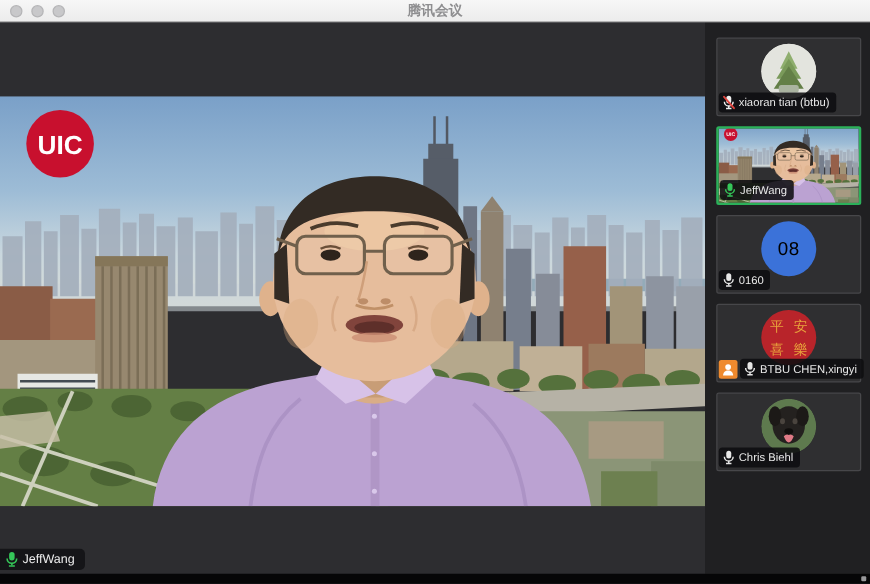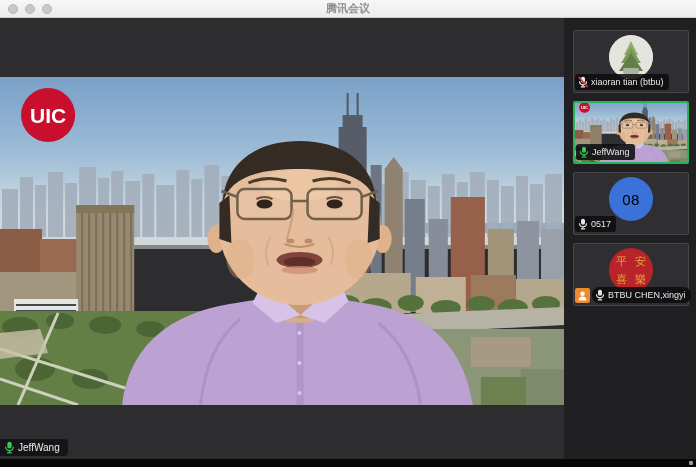--- a/index.html
+++ b/index.html
@@ -38,21 +38,21 @@
   .tile .avatar { position:absolute; left:50%; top:4px; transform:translateX(-50%);
     width:44px; height:44px; border-radius:50%; overflow:hidden; }
   .avatar-blue { background:#3b72d9; display:flex; align-items:center; justify-content:center;
     color:#000000; font-size:15px; letter-spacing:0.5px; }
   .avatar-red { background:#b8242a; display:grid; grid-template-columns:1fr 1fr; place-items:center;
     color:#e8a33c; font-size:11px; font-family:"DejaVu Serif","Liberation Serif",serif; line-height:1; padding:4px 3px; }
   .tile-label { position:absolute; left:1px; bottom:2px; display:flex; align-items:center; gap:3px;
     background:rgba(14,14,16,0.88); color:#e8e8e8; font-size:9px; border-radius:3px;
     padding:2px 5px 2px 3px; white-space:nowrap; max-width:114px; overflow:hidden; }
   .label-row { position:absolute; left:1px; bottom:2px; display:flex; align-items:center; gap:2px; }
-  .label-row .tile-label { position:static;border-radius:7px; }
+  .label-row .tile-label { position:static; }
   .host-badge { width:15px; height:15px; background:#ef8a2e; border-radius:2px;
     display:flex; align-items:center; justify-content:center; flex:0 0 auto; }
   .thumb-video { position:absolute; inset:0; width:100%; height:100%; }
 
   
   .bottombar { position:absolute; left:0; top:459px; width:696px; height:8px; background:#060607; }
   .resize-dot { position:absolute; right:3px; top:2px; width:4px; height:4px; background:#98989a; border-radius:1px; }
 
   .hiddendefs { position:absolute; width:0; height:0; overflow:hidden; }
 </style>
@@ -314,21 +314,21 @@
     </div>
 
     <div class="tile">
       <div class="avatar avatar-blue">
         <span>08</span>
       </div>
       <div class="tile-label">
         <svg class="mic mic-white" width="10" height="12" viewBox="0 0 12 14">
             <use href="#mic-shape"></use>
           </svg>
-        <span>0517</span>
+        <span>0160</span>
       </div>
     </div>
 
 
     <div class="tile">
       <div class="avatar avatar-red">
         <span>平</span>
         <span>安</span>
         <span>喜</span>
         <span>樂</span>
@@ -341,20 +341,40 @@
         </span>
         <div class="tile-label">
           <svg class="mic mic-white" width="10" height="12" viewBox="0 0 12 14">
               <use href="#mic-shape"></use>
             </svg>
           <span>BTBU CHEN,xingyi</span>
         </div>
       </div>
     </div>
 
+    <div class="tile">
+      <div class="avatar">
+        <svg width="44" height="44" viewBox="0 0 44 44">
+          <circle cx="22" cy="22" r="22" fill="#5e7a4e"></circle>
+          <ellipse cx="22" cy="21" rx="13" ry="15" fill="#24211f"></ellipse>
+          <ellipse cx="11" cy="14" rx="5" ry="8" fill="#1c1917"></ellipse>
+          <ellipse cx="33" cy="14" rx="5" ry="8" fill="#1c1917"></ellipse>
+          <ellipse cx="17" cy="18" rx="2" ry="2.4" fill="#4a443e"></ellipse>
+          <ellipse cx="27" cy="18" rx="2" ry="2.4" fill="#4a443e"></ellipse>
+          <ellipse cx="22" cy="26" rx="3.5" ry="2.5" fill="#100e0d"></ellipse>
+          <path d="M18,30 Q22,40 26,30 Q24,28 22,29 Q20,28 18,30 Z" fill="#e07a86"></path>
+        </svg>
+      </div>
+      <div class="tile-label">
+        <svg class="mic mic-white" width="10" height="12" viewBox="0 0 12 14">
+            <use href="#mic-shape"></use>
+          </svg>
+        <span>Chris Biehl</span>
+      </div>
+    </div>
 
   </div>
 
   <div class="bottombar">
     <div class="resize-dot"></div>
   </div>
 
 </div>
 
 </body></html>

